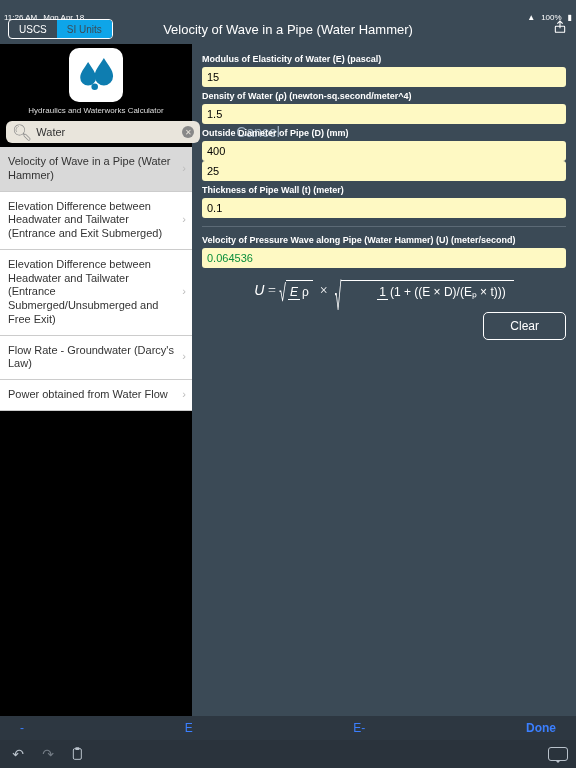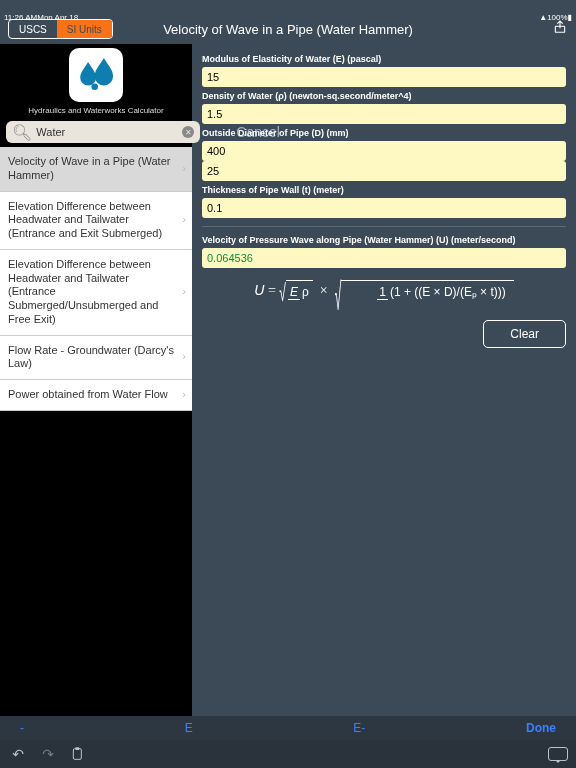--- a/index.html
+++ b/index.html
@@ -1,24 +1,24 @@
 <!DOCTYPE html>
 <html><head>
 <meta charset="utf-8">
 <style>
   * { box-sizing: border-box; margin: 0; padding: 0; font-family: -apple-system, "Helvetica Neue", Arial, sans-serif; }
   html, body { width: 576px; height: 768px; background: #3b4a56; color: #fff; overflow: hidden; }
 
   .status-bar { height: 14px; display: flex; justify-content: space-between; align-items: center; font-size: 8px; padding: 0 4px; color: #fff; }
-  .status-left, .status-right { display: flex; align-items: center; margin-top: 20px; }
+  .status-left, .status-right { display: flex; gap: 6px; align-items: center; margin-top: 20px; }
 
   .title-bar { height: 30px; display: flex; align-items: center; padding: 0 8px; position: relative; }
   .seg { display: inline-flex; border: 1px solid #fff; border-radius: 4px; overflow: hidden; height: 20px; }
   .seg-btn { font-size: 10px; padding: 0 10px; border: none; background: transparent; color: #fff; display:flex; align-items:center; cursor:pointer; }
-  .seg-btn.active { background: #f97316; color: #3b4a56; }
+  .seg-btn.active { background: #0ea5e9; color: #3b4a56; }
   .title { position: absolute; left: 0; right: 0; text-align: center; font-size: 13px; font-weight: 400; pointer-events:none;}
   .share { margin-left: auto; width: 16px; cursor:pointer; }
 
   .main { display: flex; height: calc(768px - 14px - 30px - 24px - 28px); }
 
   .sidebar { width: 192px; display: flex; flex-direction: column; background:#000000; }
   .logo-area { text-align: center; padding: 4px 0 2px; }
   .logo-box { width: 54px; height: 54px; background: #fff; border-radius: 10px; margin: 0 auto 4px; display:flex; align-items:center; justify-content:center; }
   .sub { font-size: 8px; color: #ddd; }
   .search-row { display:flex; align-items:center; padding: 4px 2px 4px 6px; gap:4px; }
@@ -37,21 +37,21 @@
   .inp { width: 100%; height: 20px; border-radius: 3px; border: none; background: #fef9c3; color:#000; font-size: 11px; padding: 0 5px; }
   .inp.result { color: #0a8f3c; font-weight: 500; }
   .divider { border-top: 1px solid #5c6a76; margin: 8px 0; }
   .formula { text-align:center; margin-top: 14px; font-family: "Times New Roman", serif; font-size: 14px; }
   .formula .sq { border-top: 1px solid #fff; padding: 1px 2px 0; }
   .formula .frac { display:inline-block; text-align:center; vertical-align:middle; }
   .formula .num { border-bottom:1px solid #fff; padding:0 2px; font-size:12px;}
   .formula .den { padding:0 2px; font-size:12px;}
   .surd { display:inline-block; transform:scaleY(2.0) translateY(1px); font-size:12px;}
   .surd2 { display:inline-block; transform:scaleY(3.2) translateY(2px); font-size:12px;}
-  .clear-btn { display:block; margin: 20px 0 0 auto; padding: 6px 26px; border:1px solid #fff; border-radius:5px; background:transparent; color:#fff; font-size:12px; cursor:pointer;}
+  .clear-btn { display:block; margin: 12px 0 0 auto; padding: 6px 26px; border:1px solid #fff; border-radius:5px; background:transparent; color:#fff; font-size:12px; cursor:pointer;}
 
   .kb-accessory { height: 24px; background: #2d3741; display:flex; align-items:center; justify-content:space-between; padding: 0 20px; font-size: 12px; color: #3b7fff; }
   .kb-accessory span { cursor:pointer; }
   .done { font-weight: 600; }
 
   .bottom-bar { height: 28px; background: #2a333c; display:flex; align-items:center; justify-content:space-between; padding: 0 8px; }
   .bot-ico { width:20px; height:20px; color:#b9c2cb; display:flex; align-items:center; justify-content:center; cursor:pointer; font-size:14px;}
   .kb-icon { border:1px solid #b9c2cb; border-radius:3px; width:22px; height:14px; position:relative;}
   .kb-icon::after { content:""; position:absolute; left:50%; bottom:-3px; transform:translateX(-50%); border-left:3px solid transparent; border-right:3px solid transparent; border-top:3px solid #b9c2cb;}
   .mag { color:#888; }

